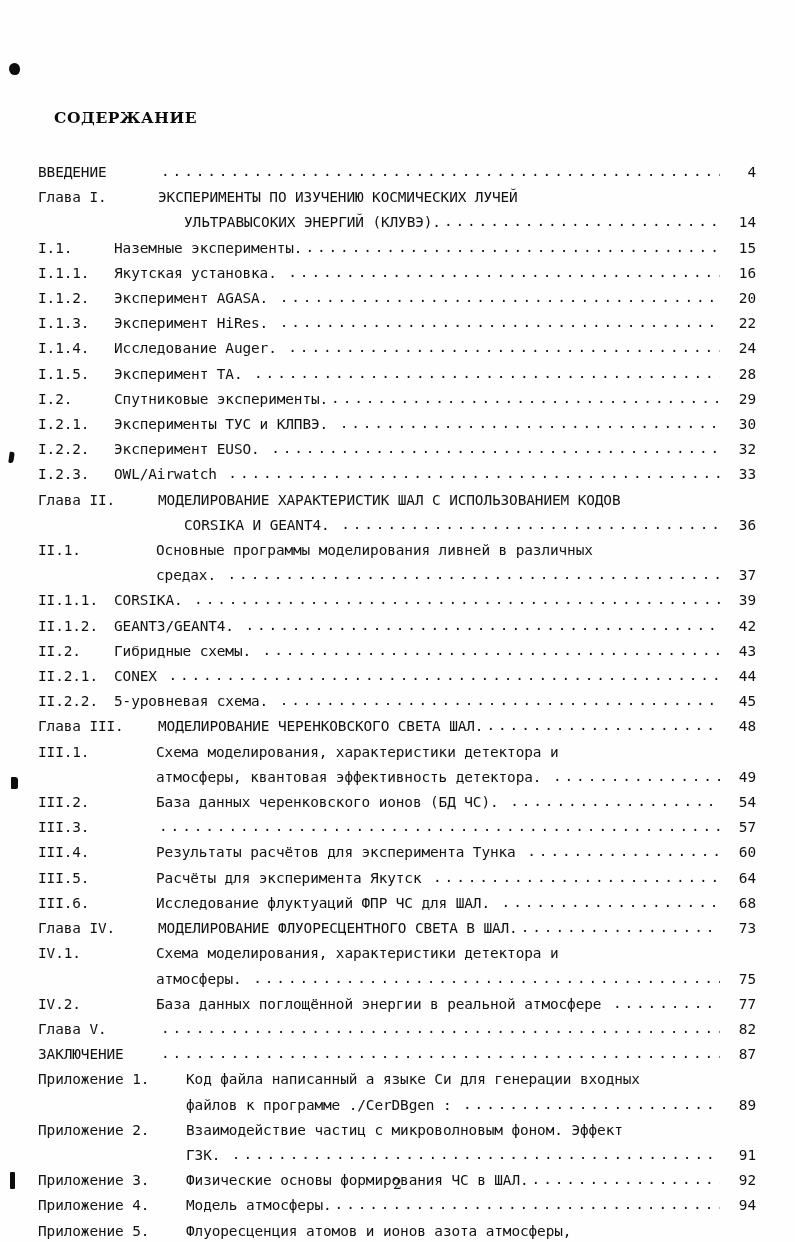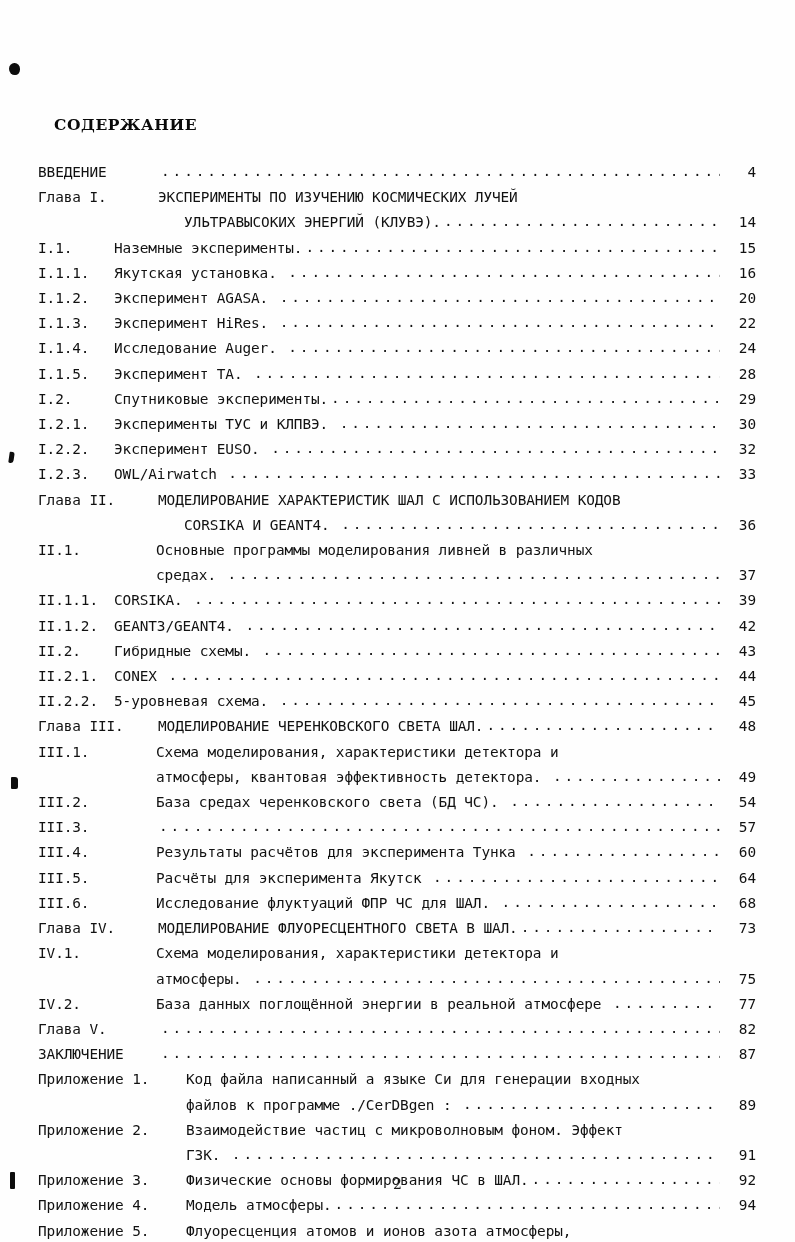--- a/index.html
+++ b/index.html
@@ -41,21 +41,21 @@
     border-radius: 1px 3px 2px 1px;
   }
   .artifact.bar {
     width: 5px; height: 17px;
     border-radius: 1px;
   }
 
   .heading {
     position: absolute;
     left: 54px;
-    top: 115px;
+    top: 108px;
     font-family: "DejaVu Serif", "Liberation Serif", serif;
     font-weight: bold;
     font-size: 15.5px;
     letter-spacing: 0.6px;
     color: #0a0a0a;
     text-align: center;
   }
 
   .toc {
     position: absolute;
@@ -158,21 +158,21 @@
       <div class="row"><span class="num" style="min-width: 118px;">II.1.</span><span class="txt">Основные программы моделирования ливней в различных</span><span class="leader none"></span><span class="pg"></span></div>
       <div class="row cont"><span class="num" style="min-width: 118px;"></span><span class="txt">средах. </span><span class="leader"></span><span class="pg">37</span></div>
       <div class="row"><span class="num" style="min-width: 76px;">II.1.1.</span><span class="txt">CORSIKA. </span><span class="leader"></span><span class="pg">39</span></div>
       <div class="row"><span class="num" style="min-width: 76px;">II.1.2.</span><span class="txt">GEANT3/GEANT4. </span><span class="leader"></span><span class="pg">42</span></div>
       <div class="row"><span class="num" style="min-width: 76px;">II.2.</span><span class="txt">Гибридные схемы. </span><span class="leader"></span><span class="pg">43</span></div>
       <div class="row"><span class="num" style="min-width: 76px;">II.2.1.</span><span class="txt">CONEX </span><span class="leader"></span><span class="pg">44</span></div>
       <div class="row"><span class="num" style="min-width: 76px;">II.2.2.</span><span class="txt">5-уровневая схема. </span><span class="leader"></span><span class="pg">45</span></div>
       <div class="row"><span class="num" style="min-width: 120px;">Глава III.</span><span class="txt">МОДЕЛИРОВАНИЕ ЧЕРЕНКОВСКОГО СВЕТА ШАЛ.</span><span class="leader"></span><span class="pg">48</span></div>
       <div class="row"><span class="num" style="min-width: 118px;">III.1.</span><span class="txt">Схема моделирования, характеристики детектора и</span><span class="leader none"></span><span class="pg"></span></div>
       <div class="row cont"><span class="num" style="min-width: 118px;"></span><span class="txt">атмосферы, квантовая эффективность детектора. </span><span class="leader"></span><span class="pg">49</span></div>
-      <div class="row"><span class="num" style="min-width: 118px;">III.2.</span><span class="txt">База средах черенковского света (БД ЧС). </span><span class="leader"></span><span class="pg">54</span></div>
+      <div class="row"><span class="num" style="min-width: 118px;">III.2.</span><span class="txt">База данных черенковского ионов (БД ЧС). </span><span class="leader"></span><span class="pg">54</span></div>
       <div class="row"><span class="num" style="min-width: 118px;">III.3.</span><span class="leader"></span><span class="pg">57</span></div>
       <div class="row"><span class="num" style="min-width: 118px;">III.4.</span><span class="txt">Результаты расчётов для эксперимента Тунка </span><span class="leader"></span><span class="pg">60</span></div>
       <div class="row"><span class="num" style="min-width: 118px;">III.5.</span><span class="txt">Расчёты для эксперимента Якутск </span><span class="leader"></span><span class="pg">64</span></div>
       <div class="row"><span class="num" style="min-width: 118px;">III.6.</span><span class="txt">Исследование флуктуаций ФПР ЧС для ШАЛ. </span><span class="leader"></span><span class="pg">68</span></div>
       <div class="row"><span class="num" style="min-width: 120px;">Глава IV.</span><span class="txt">МОДЕЛИРОВАНИЕ ФЛУОРЕСЦЕНТНОГО СВЕТА В ШАЛ.</span><span class="leader"></span><span class="pg">73</span></div>
       <div class="row"><span class="num" style="min-width: 118px;">IV.1.</span><span class="txt">Схема моделирования, характеристики детектора и</span><span class="leader none"></span><span class="pg"></span></div>
       <div class="row cont"><span class="num" style="min-width: 118px;"></span><span class="txt">атмосферы. </span><span class="leader"></span><span class="pg">75</span></div>
       <div class="row"><span class="num" style="min-width: 118px;">IV.2.</span><span class="txt">База данных поглощённой энергии в реальной атмосфере </span><span class="leader"></span><span class="pg">77</span></div>
       <div class="row"><span class="num" style="min-width: 120px;">Глава V.</span><span class="leader"></span><span class="pg">82</span></div>
       <div class="row"><span class="num" style="min-width: 120px;">ЗАКЛЮЧЕНИЕ</span><span class="txt"></span><span class="leader"></span><span class="pg">87</span></div>

